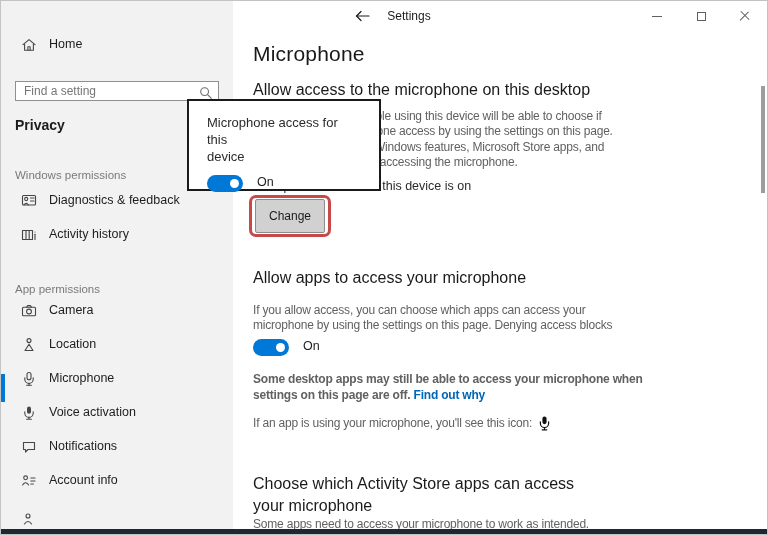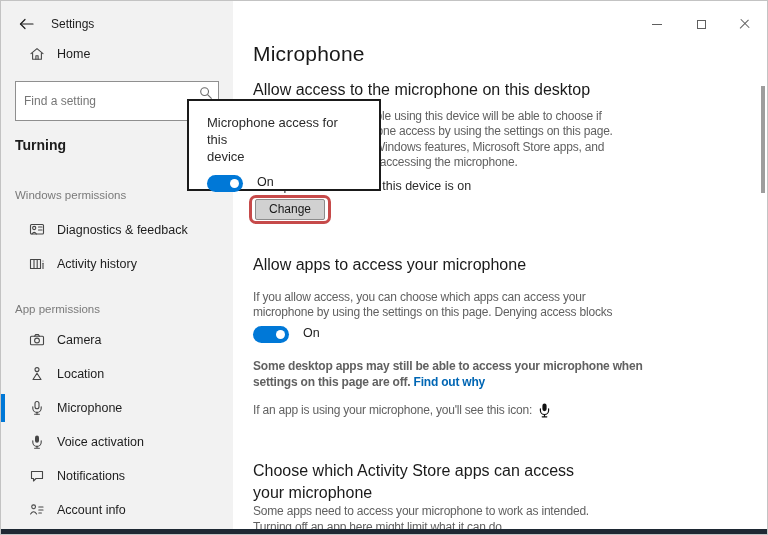--- a/index.html
+++ b/index.html
@@ -3,40 +3,40 @@
 <meta charset="utf-8">
 <style>
   * { margin:0; padding:0; box-sizing:border-box; }
   html,body { width:768px; height:535px; }
   body { font-family:"Liberation Sans", sans-serif; background:#fff; }
   #page {
     position:relative; width:768px; height:535px; overflow:hidden;
     border:1px solid #c3c3c3; background:#fff;
   }
   
-  .titlebar { position:absolute; top:8px; left:0; right:0; height:30px; z-index:5;
-    display:flex; align-items:center; }
+  .titlebar { position:absolute; top:0; left:0; right:0; height:30px; z-index:5;
+    display:flex; align-items:center;justify-content:center; }
   .back-btn { margin-left:18px; width:20px; height:16px; display:flex; align-items:center; cursor:pointer; }
   .app-title { margin-left:12px; font-size:12px; color:#1b1b1b; }
   .win-controls { position:absolute; right:10px; top:6px; display:flex; gap:20px; align-items:center; }
   .wc { width:24px; height:18px; display:flex; align-items:center; justify-content:center; }
   .wc-min i { display:block; width:10px; border-top:1px solid #5f5f5f; }
   .wc-max i { display:block; width:9px; height:9px; border:1px solid #5f5f5f; }
   .wc-close { position:relative; }
   .wc-close i, .wc-close i:after { content:""; display:block; position:absolute; width:12px; border-top:1px solid #5f5f5f; top:8px; left:6px; }
   .wc-close i { transform:rotate(45deg); }
   .wc-close i:after { transform:rotate(-90deg); top:0; left:0; }
   
   .sidebar { position:absolute; left:0; top:0; bottom:5px; width:232px; background:#f2f2f2; padding-top:30px; overflow:hidden; }
-  .nav-item { position:relative; height:34px; display:flex; align-items:center; padding-left:28px; font-size:12.5px; color:#1d1d1d; cursor:pointer; }
+  .nav-item { position:relative; height:34px; display:flex; align-items:flex-start; padding-left:20px; font-size:12.5px; color:#1d1d1d; cursor:pointer; }
   .nav-item .nav-ic { width:16px; height:16px; margin-right:12px; display:flex; align-items:center; justify-content:center; }
   .nav-item.selected .selbar { position:absolute; left:0; top:3px; bottom:3px; width:4px; background:#0078d7; }
   .home-item { margin-top:6px; }
   .searchbox { position:relative; margin:10px 14px 0 14px; }
-  .searchbox input { width:204px; height:40px; border:1px solid #8f8f8f; background:#fff; font-size:12px;
+  .searchbox input { width:204px; height:20px; border:1px solid #8f8f8f; background:#fff; font-size:12px;
     font-family:"Liberation Sans",sans-serif; color:#444; padding:0 26px 0 8px; }
   .searchbox input::placeholder { color:#767676; }
   .searchbox .mag { position:absolute; right:6px; top:5px; }
   .side-category { margin:16px 0 0 14px; font-size:14px; font-weight:bold; color:#1b1b1b; }
   .group-label { margin:36px 0 0 14px; font-size:11.5px; color:#7a7a7a; }
   .group-label.second { margin-top:22px; }
   .nav-list.first { margin-top:12px; }
   .nav-list.second { margin-top:8px; }
   .partial-item { height:34px; position:relative; padding-left:20px; }
   .partial-item svg { position:absolute; top:5px; left:20px; }
@@ -48,21 +48,21 @@
   .h2.first { margin-top:12px; }
   .h2.second { margin-top:34px; }
   .h2.third { margin-top:42px; line-height:22px; }
   .para { margin-top:9px; }
   .para.p2 { margin-top:15px; }
   .para.p3 { margin-top:0; }
   .pline { font-size:12px; line-height:15.4px; color:#616161; letter-spacing:-0.2px; white-space:nowrap; }
   .status-line { margin-top:7px; font-size:12.5px; line-height:16px; color:#2b2b2b; }
   .btn-wrap { position:relative; display:inline-block; margin-top:5px; margin-left:2px; }
   .change-btn { font-family:"Liberation Sans",sans-serif; font-size:12px; color:#1a1a1a;
-    background:#d1d1d1; border:1px solid #8c8c8c; border-radius:2px; height:21px; min-width:64px;
+    background:#d1d1d1; border:1px solid #8c8c8c; border-radius:2px; height:34px; min-width:64px;
     padding:0 13px; cursor:pointer; }
   .red-ring { position:absolute; left:-6px; right:-6px; top:-4px; bottom:-4px;
     border:3px solid #c64a4a; border-radius:7px; pointer-events:none; }
   .toggle-row { margin-top:6px; display:flex; align-items:flex-start; }
   .toggle { position:relative; width:36px; height:17px; border-radius:9px; background:#0078d7; cursor:pointer; flex:none; }
   .toggle .knob { position:absolute; right:4px; top:4px; width:9px; height:9px; border-radius:50%; background:#fff; }
   .toggle-label { margin-left:14px; font-size:12.5px; color:#1d1d1d; }
   .note { margin-top:16px;font-weight:bold; }
   .link { color:#0066b4; cursor:pointer; }
   .icon-line { margin-top:13px; font-size:12px; letter-spacing:-0.2px; color:#616161; display:flex; }
@@ -96,21 +96,21 @@
     <div class="searchbox">
       <input type="text" placeholder="Find a setting" style="">
       <span class="mag">
         <svg width="14" height="14" viewBox="0 0 14 14" fill="none" stroke="#6b6b6b" stroke-width="1.1">
             <circle cx="5.6" cy="5.6" r="3.9"></circle>
             <path d="M8.6 8.6 L12.6 12.6"></path>
           </svg>
       </span>
     </div>
 
-    <div class="side-category">Turning</div>
+    <div class="side-category">Privacy</div>
 
     <div class="group-label">Windows permissions</div>
     <div class="nav-list first">
       <div class="nav-item">
         <span class="nav-ic">
           <svg class="outline" width="16" height="16" viewBox="0 0 16 16">
               <rect x="1.5" y="2.5" width="13" height="9.5" rx="1"></rect>
               <circle cx="5.2" cy="6" r="1.6"></circle>
               <path d="M3 12 q2.2 -3.2 4.4 0"></path>
               <path d="M9.5 5 h3.5"></path>

